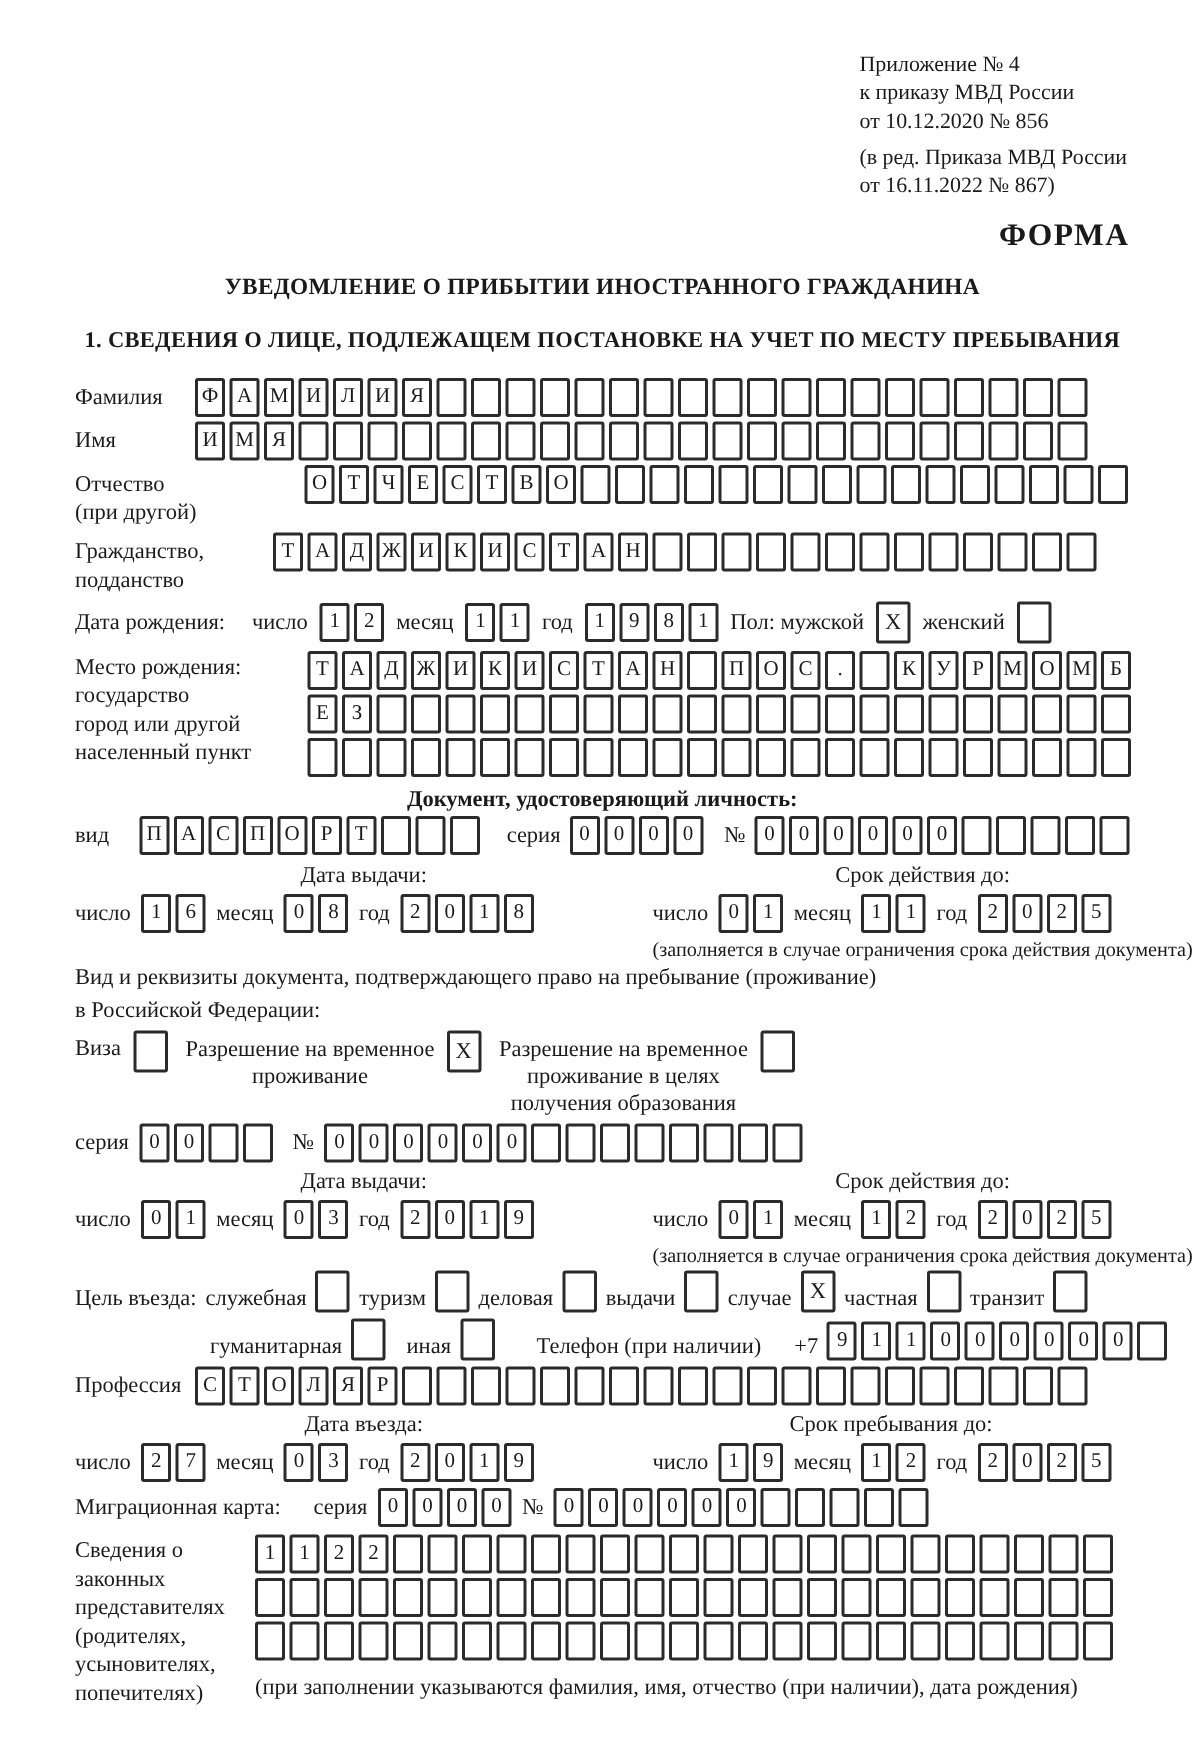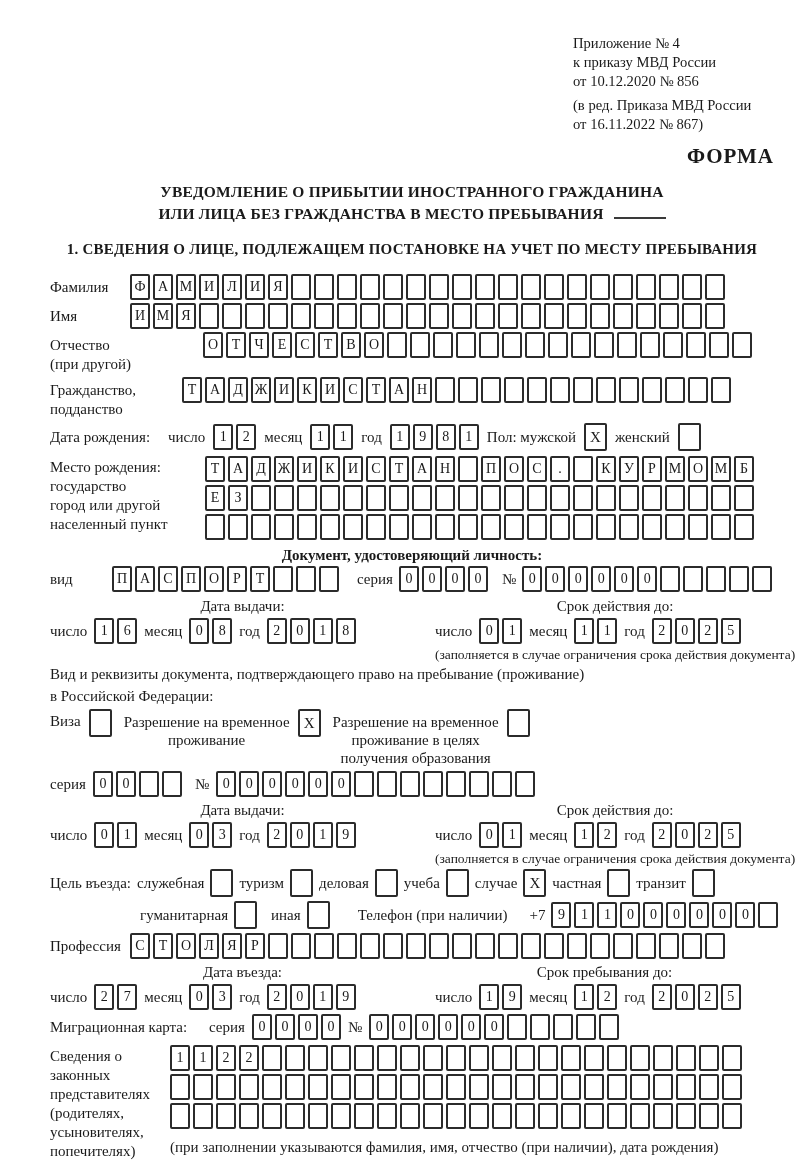--- a/index.html
+++ b/index.html
@@ -3,21 +3,21 @@
 <meta charset="utf-8">
 <style>
   * { margin:0; padding:0; box-sizing:border-box; }
   html,body { background:#ffffff; }
   body {
     width:800px; height:1163px;
     color:#1a1a1a;
     font-family:"Liberation Serif","DejaVu Serif",serif;
     font-size:15px;
   }
-  .page { position:relative; width:800px; height:1163px; padding:34px 26px 0 50px; overflow:hidden; background:#fff; }
+  .page { position:relative; width:800px; height:1163px; padding:34px 47px 0 50px; overflow:hidden; background:#fff; }
 
   
   .cells { display:flex; gap:3px; flex-wrap:nowrap; }
   .cell {
     flex:0 0 20px; width:20px; height:26px;
     border:2px solid #2b2b2b; border-radius:2px;
     display:flex; align-items:center; justify-content:center;
     font-size:14px; line-height:1; background:#fff;
   }
   .box {
@@ -53,21 +53,21 @@
   .dateline .t { white-space:nowrap; }
   .note { font-size:13.5px; text-align:left; margin-top:3px; white-space:nowrap; }
 
   .plain { line-height:19px; margin-bottom:3px; }
 
   .opts { display:flex; align-items:flex-start; gap:12px; margin-top:2px; margin-bottom:4px; }
   .opt { display:flex; align-items:flex-start; gap:8px; }
   .opt .t { padding-top:4px; white-space:nowrap; }
   .optcol { text-align:center; line-height:18px; padding-top:4px; }
 
-  .chk { display:flex; align-items:center; gap:6px; margin-bottom:4px; flex-wrap:nowrap; }
+  .chk { display:flex; align-items:flex-end; gap:6px; margin-bottom:4px; flex-wrap:nowrap; }
   .chk .t { white-space:nowrap; }
 
   .bottom-note { font-size:15px; margin-top:10px; white-space:nowrap; }
 </style>
 </head>
 <body>
 
 <div class="page">
 
   <div class="appendix">
@@ -75,23 +75,20 @@
     <div>к приказу МВД России</div>
     <div>от 10.12.2020 № 856</div>
     <div class="gap">(в ред. Приказа МВД России</div>
     <div>от 16.11.2022 № 867)</div>
   </div>
 
   <div class="forma">ФОРМА</div>
 
   <div class="title">
     <div>УВЕДОМЛЕНИЕ О ПРИБЫТИИ ИНОСТРАННОГО ГРАЖДАНИНА</div>
-    <div>
-      <span>ИЛИ ЛИЦА БЕЗ ГРАЖДАНСТВА В МЕСТО ПРЕБЫВАНИЯ</span><span class="blank"></span>
-    </div>
   </div>
 
   <div class="section1">1. СВЕДЕНИЯ О ЛИЦЕ, ПОДЛЕЖАЩЕМ ПОСТАНОВКЕ НА УЧЕТ ПО МЕСТУ ПРЕБЫВАНИЯ</div>
 
   <div class="row first-row">
     <div class="lbl" style="width:80px">Фамилия</div>
     <div class="cells">
         <div class="cell">Ф</div>
         <div class="cell">А</div>
         <div class="cell">М</div>
@@ -521,21 +518,21 @@
   </div>
 
   <div class="chk">
     <span class="t">Цель въезда:</span>
     <span class="t">служебная</span>
     <div class="box"></div>
     <span class="t">туризм</span>
     <div class="box"></div>
     <span class="t">деловая</span>
     <div class="box"></div>
-    <span class="t">учеба</span>
+    <span class="t">выдачи</span>
     <div class="box"></div>
     <span class="t">случае</span>
     <div class="box">X</div>
     <span class="t">частная</span>
     <div class="box"></div>
     <span class="t">транзит</span>
     <div class="box"></div>
   </div>
 
   <div class="chk" style="margin-left:90px">

